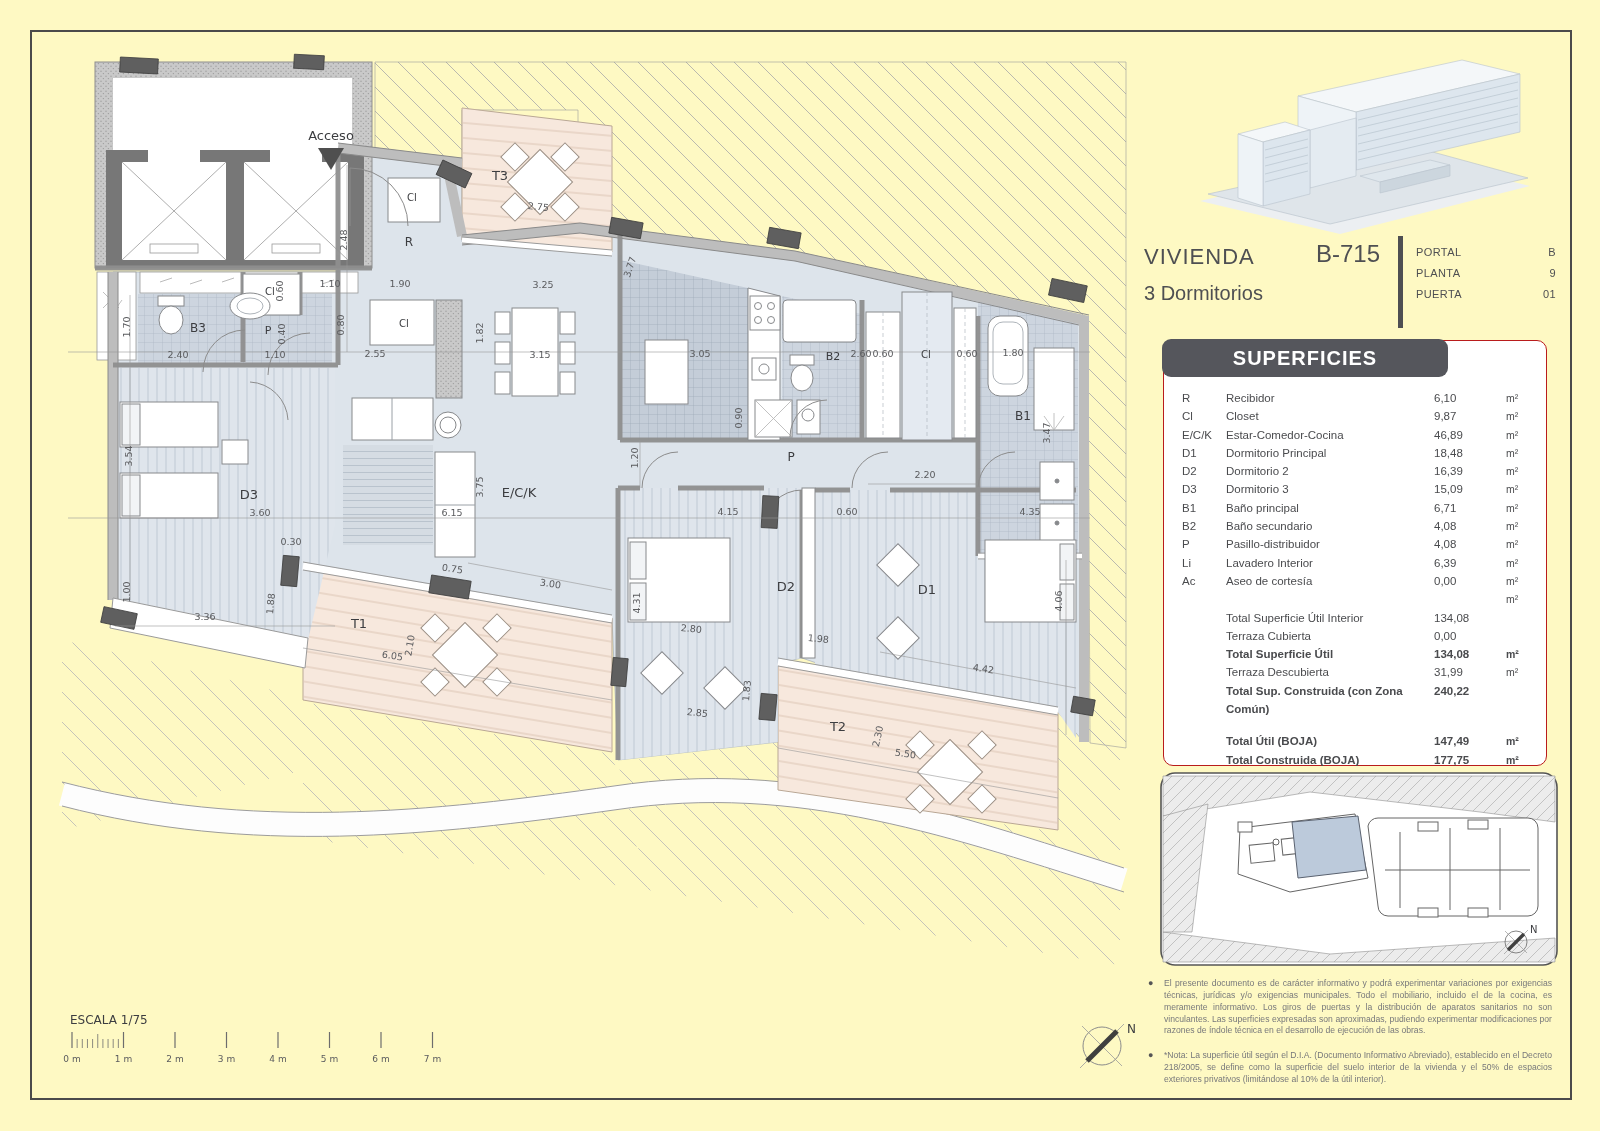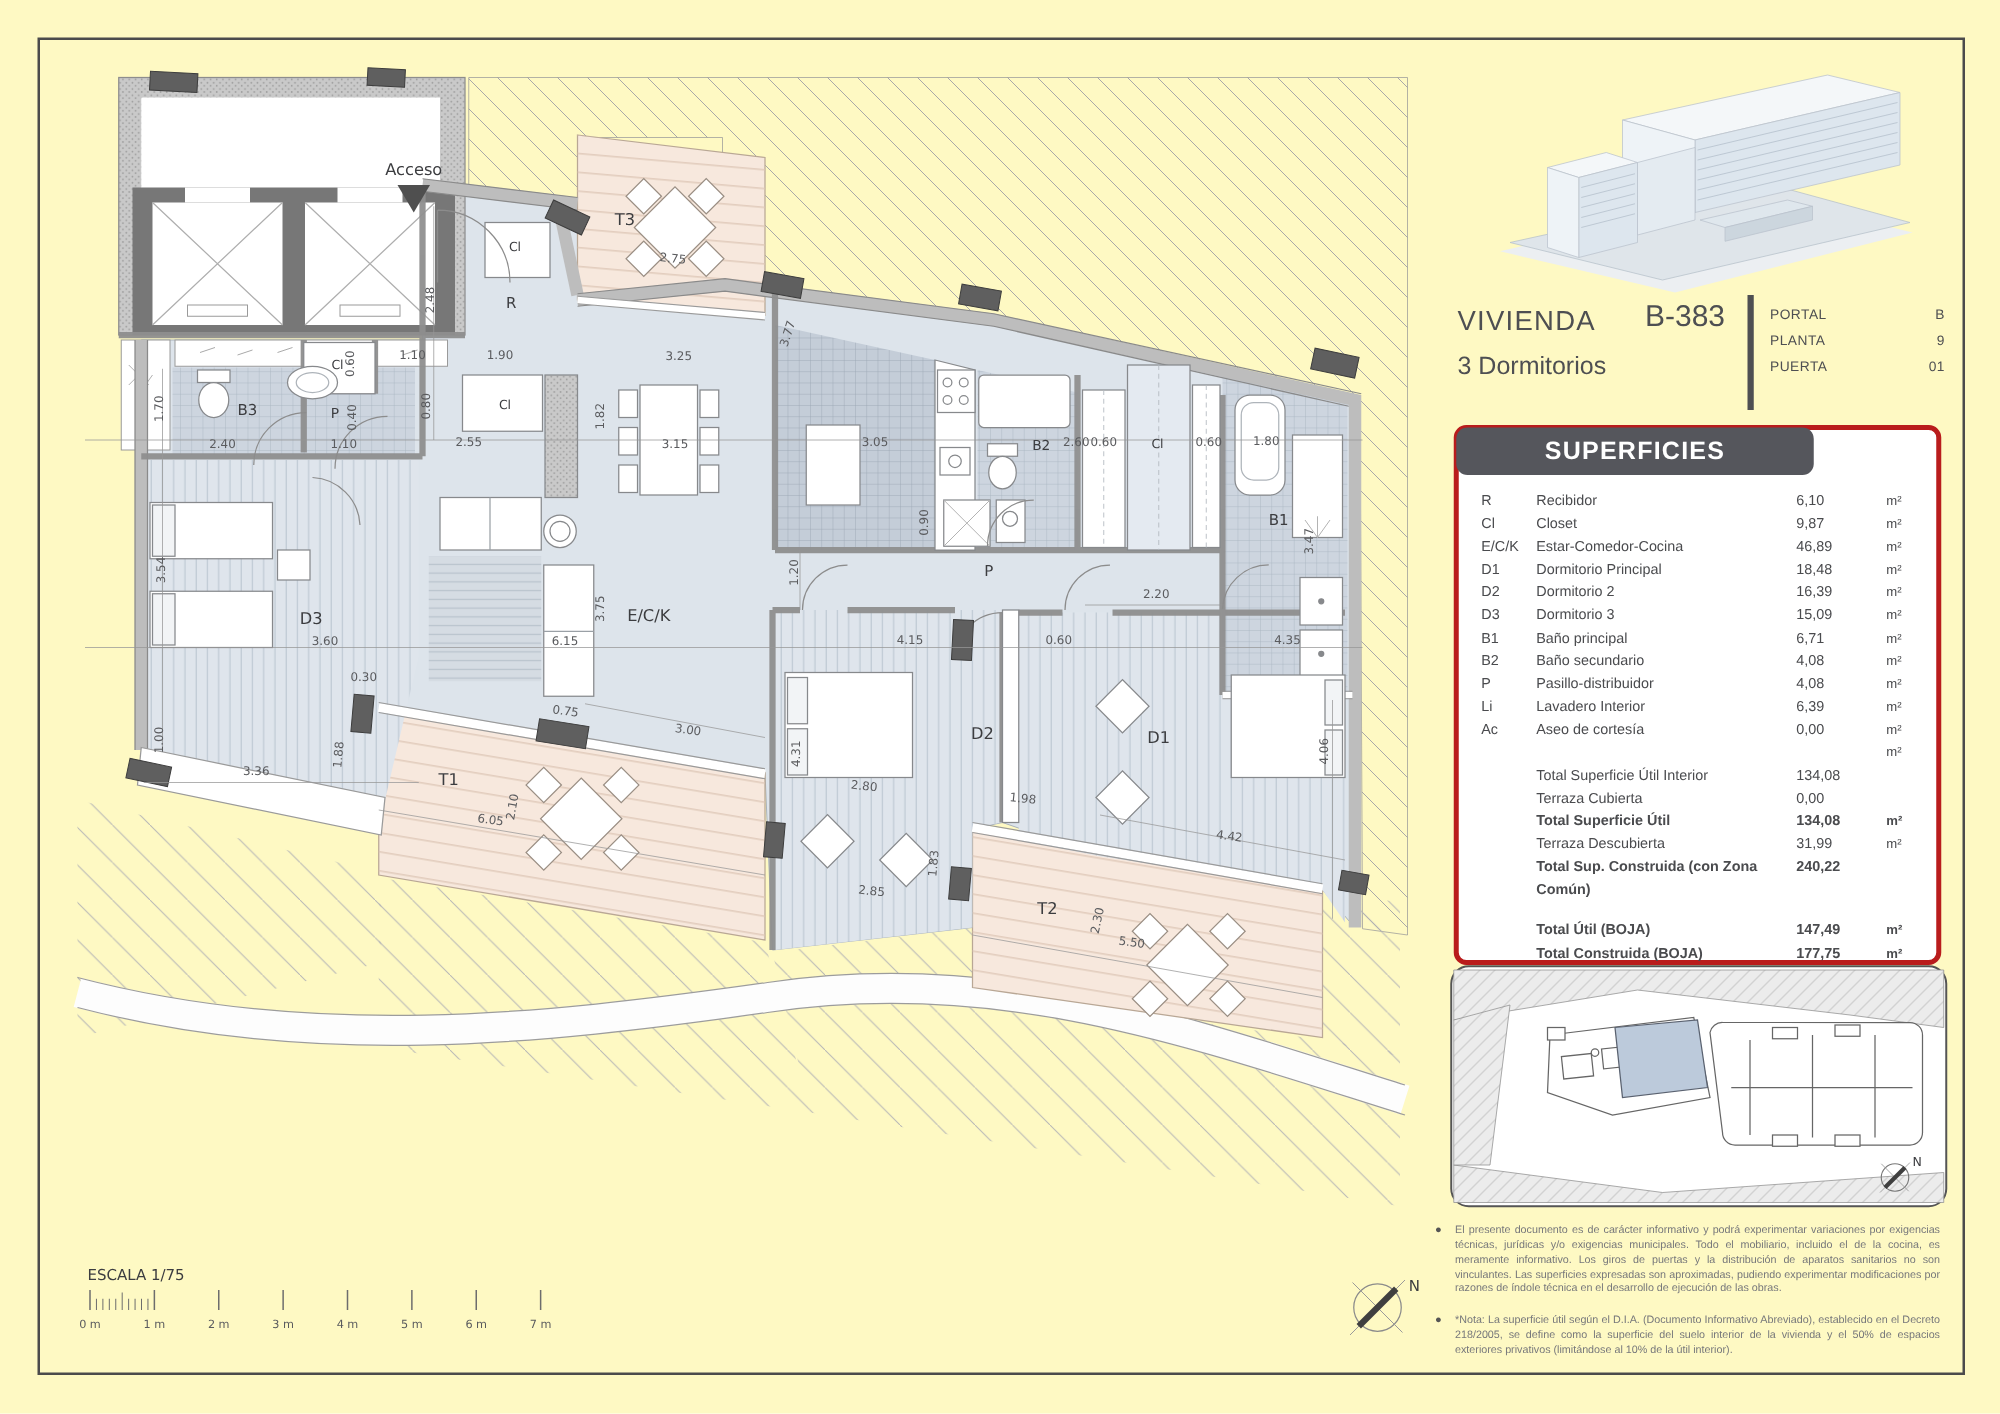--- a/index.html
+++ b/index.html
@@ -5,28 +5,28 @@
   html,body{margin:0;padding:0;background:#fff;}
   .sheet{position:relative;width:1600px;height:1131px;background:#fef9c3;overflow:hidden;
          font-family:"Liberation Sans", sans-serif;color:#4a4b4e;}
   .frame{position:absolute;left:30px;top:30px;width:1538px;height:1066px;border:2px solid #4b4b4b;}
   svg text{font-family:"DejaVu Sans", sans-serif;}
   .lbl{fill:#3c3d40;}
   .dim{fill:#5a5b5e;}
   
   .rightcol{position:absolute;left:1130px;top:36px;width:436px;}
   .titleblock{position:absolute;left:10px;top:200px;width:416px;height:100px;}
-  .tb-main{position:absolute;left:26px;top:8px;width:242px;}
+  .tb-main{position:absolute;left:4px;top:8px;width:242px;}
   .tb-viv{font-size:22px;letter-spacing:1px;color:#4e4f52;}
   .tb-sub{font-size:20px;color:#4e4f52;margin-top:12px;}
   .tb-code{position:absolute;left:176px;top:4px;font-size:24px;color:#4e4f52;}
   .tb-div{position:absolute;left:258px;top:0px;width:5px;height:92px;background:#4e4f52;}
   .tb-grid{position:absolute;left:276px;top:10px;width:140px;font-size:11px;color:#4e4f52;}
   .tb-row{display:flex;justify-content:space-between;margin-bottom:9px;letter-spacing:.4px;}
-  .sup-box{position:absolute;left:33px;top:304px;width:382px;height:424px;border:4px solid #b91c1c;border-radius:10px;background:#fff;}
+  .sup-box{position:absolute;left:33px;top:304px;width:382px;height:424px;border:1px solid #b91c1c;border-radius:10px;background:#fff;}
   .sup-head{position:absolute;left:-2px;top:-2px;width:286px;height:38px;background:#55565c;border-radius:9px;
             color:#fff;font-size:20px;font-weight:bold;letter-spacing:1px;display:flex;align-items:center;justify-content:center;}
   .sup-body{position:absolute;left:18px;top:48px;right:12px;}
   .sup-row{display:flex;font-size:11.5px;line-height:18.3px;color:#4a4b4e;}
   .sup-row.bold{font-weight:bold;}
   .c-code{width:44px;}
   .c-name{flex:1;}
   .c-val{width:58px;text-align:left;}
   .c-unit{width:28px;padding-left:14px;font-size:10.5px;}
   #sup-boja{margin-top:14px;}
@@ -473,21 +473,21 @@
     <polygon points="230,140 300,124 320,129 250,146" fill="#dfe7ed" stroke="#b9c2cc" stroke-width="0.6"></polygon>
     <polygon points="250,146 320,129 320,140 250,157" fill="#ccd6de" stroke="#b9c2cc" stroke-width="0.6"></polygon>
   </svg>
 
   
   <div class="titleblock">
     <div class="tb-main">
       <div class="tb-viv">VIVIENDA</div>
       <div class="tb-sub">3 Dormitorios</div>
     </div>
-    <div class="tb-code">B-383</div>
+    <div class="tb-code">B-715</div>
     <div class="tb-div"></div>
     <div class="tb-grid">
       <div class="tb-row">
             <span>PORTAL</span>
             <span>B</span>
           </div>
       <div class="tb-row">
             <span>PLANTA</span>
             <span>9</span>
           </div>

